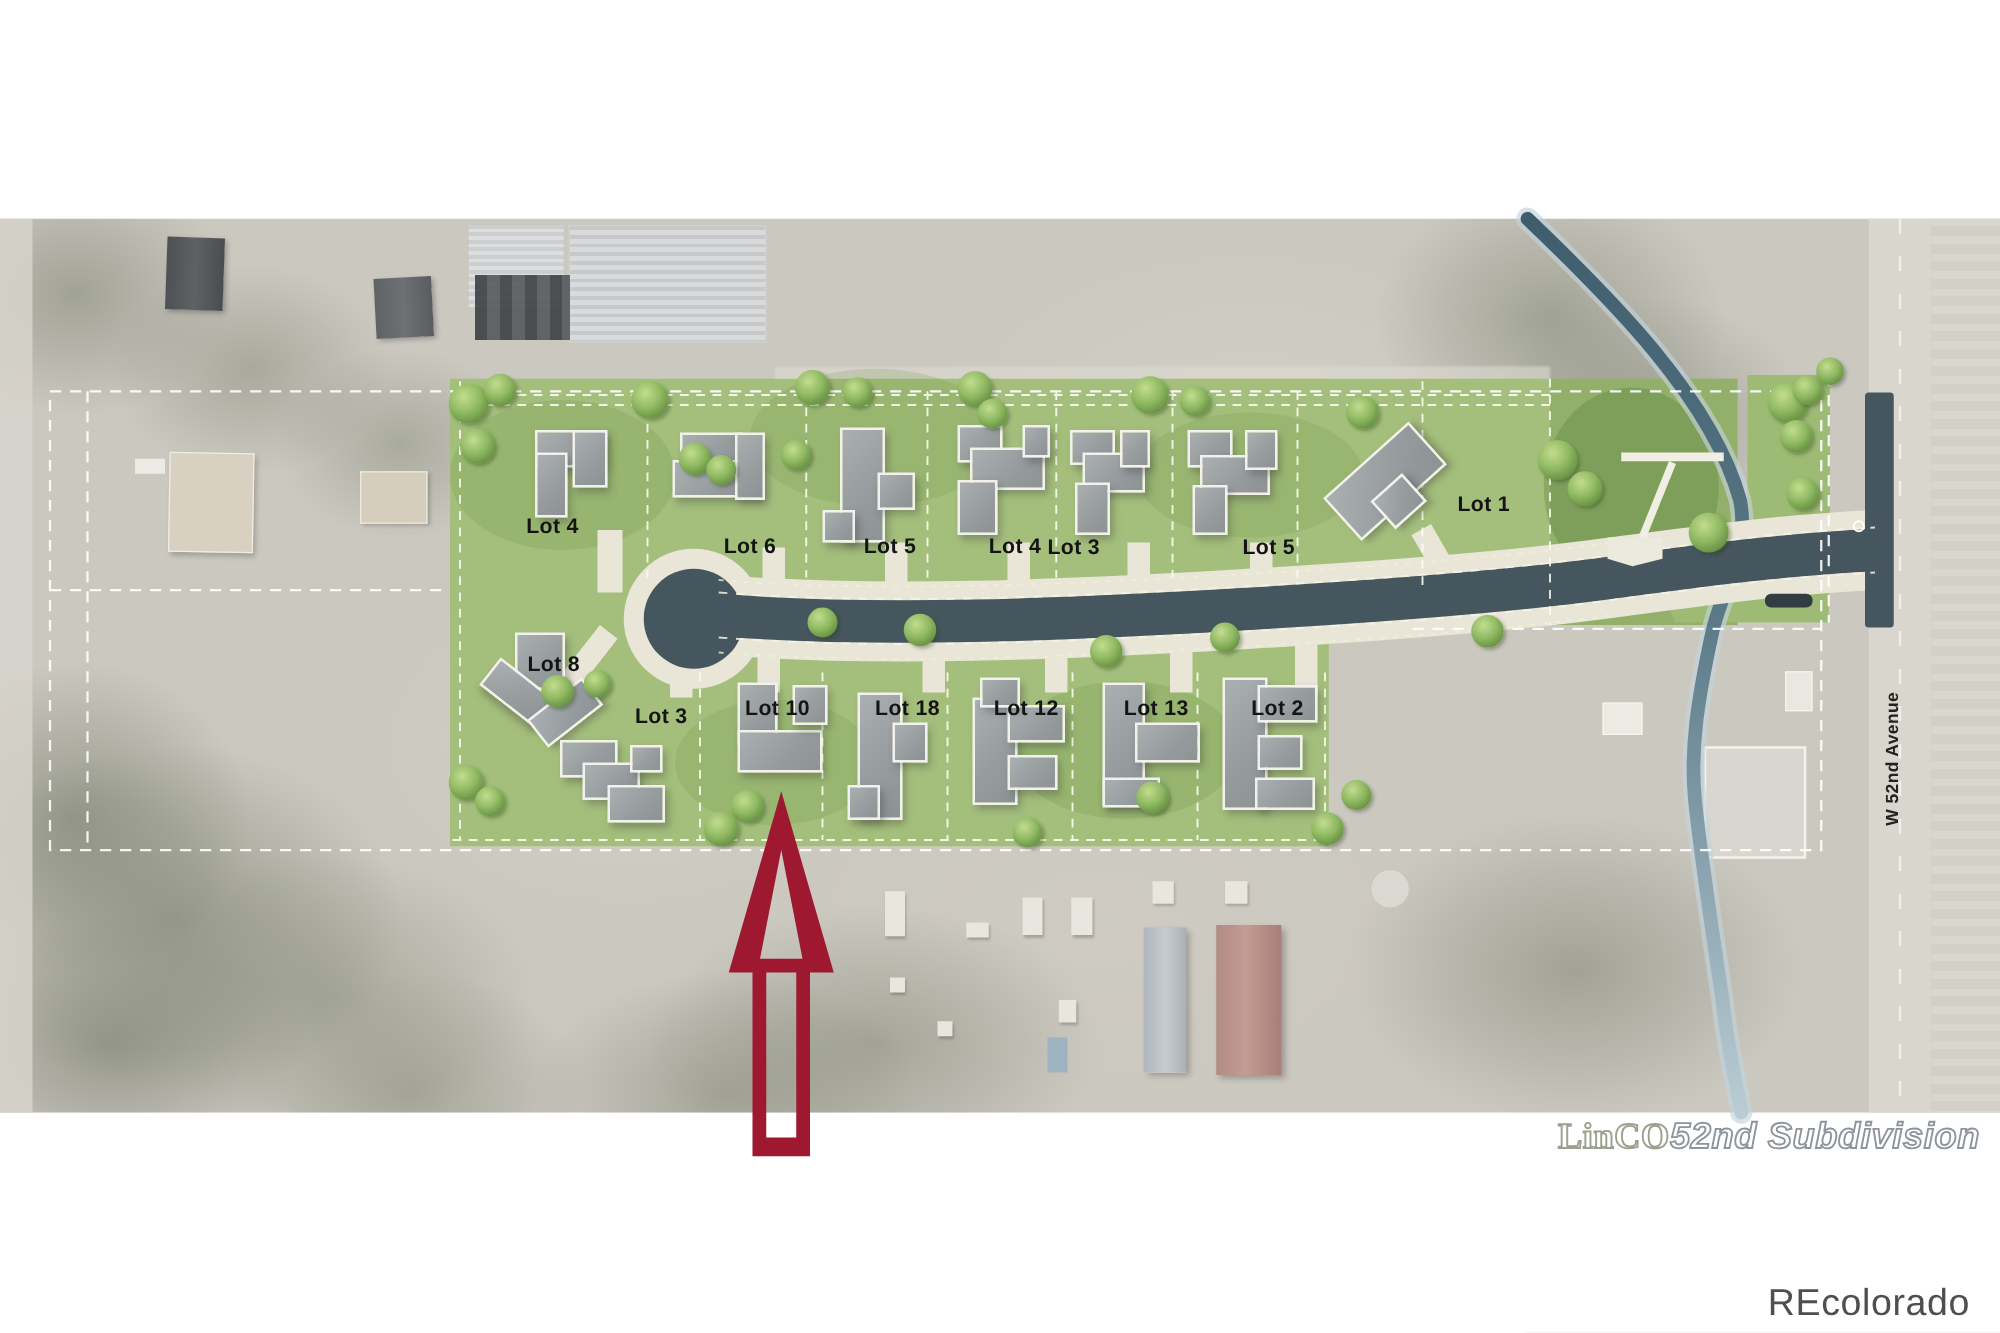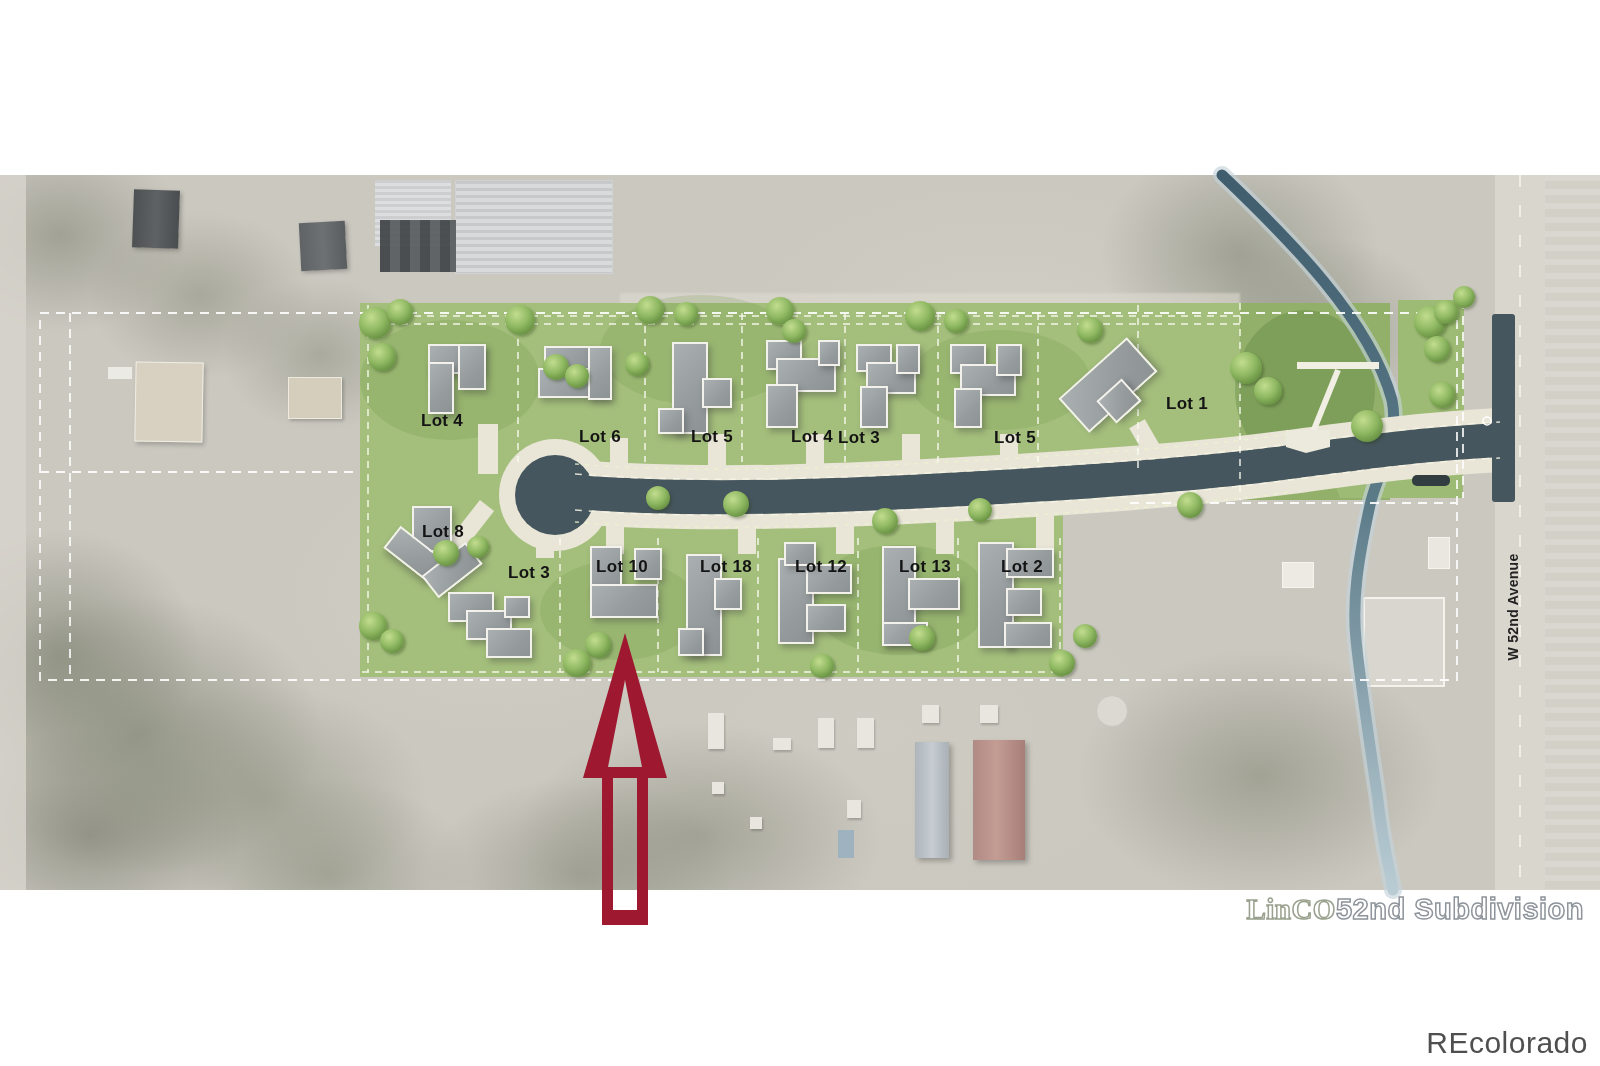--- a/index.html
+++ b/index.html
@@ -71,23 +71,23 @@
   
   .street-label{
     position:absolute;left:1513px;top:607px;transform:translate(-50%,-50%) rotate(-90deg);
     font-size:14px;font-weight:bold;color:#222;white-space:nowrap;z-index:6;letter-spacing:.3px;
   }
   .title-watermark{
     position:absolute;right:16px;top:893px;z-index:8;
     font-size:29px;font-weight:bold;letter-spacing:.5px;white-space:nowrap;
   }
   .title-watermark .p1{color:rgba(255,255,255,.08);font-family:Liberation Serif, serif;-webkit-text-stroke:1.5px #9aa28f;}
-  .title-watermark .p2{color:rgba(255,255,255,.08);-webkit-text-stroke:1.5px #8e949b;}
+  .title-watermark .p2{color:rgba(255,255,255,.08);font-style:italic;-webkit-text-stroke:1.5px #8e949b;}
   .brand-watermark{
-    position:absolute;right:12px;top:1026px;z-index:8;
+    position:absolute;right:24px;top:1026px;z-index:8;
     font-size:30px;color:#4f4f4f;letter-spacing:.5px;
   }
 </style>
 </head>
 <body>
 
 <div class="canvas">
 
   <div class="photo">
     <div class="street-left"></div>

